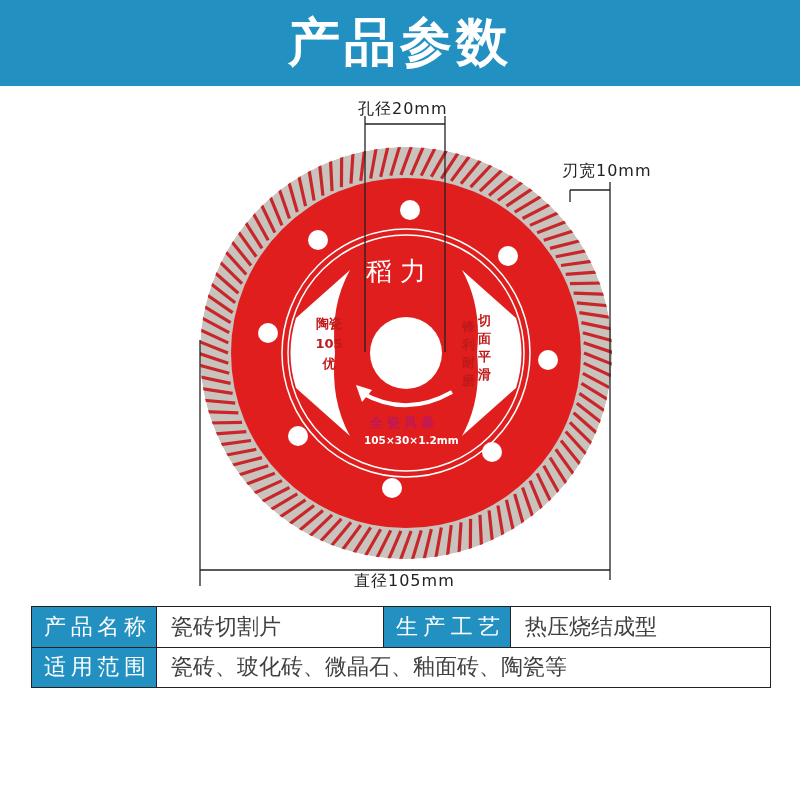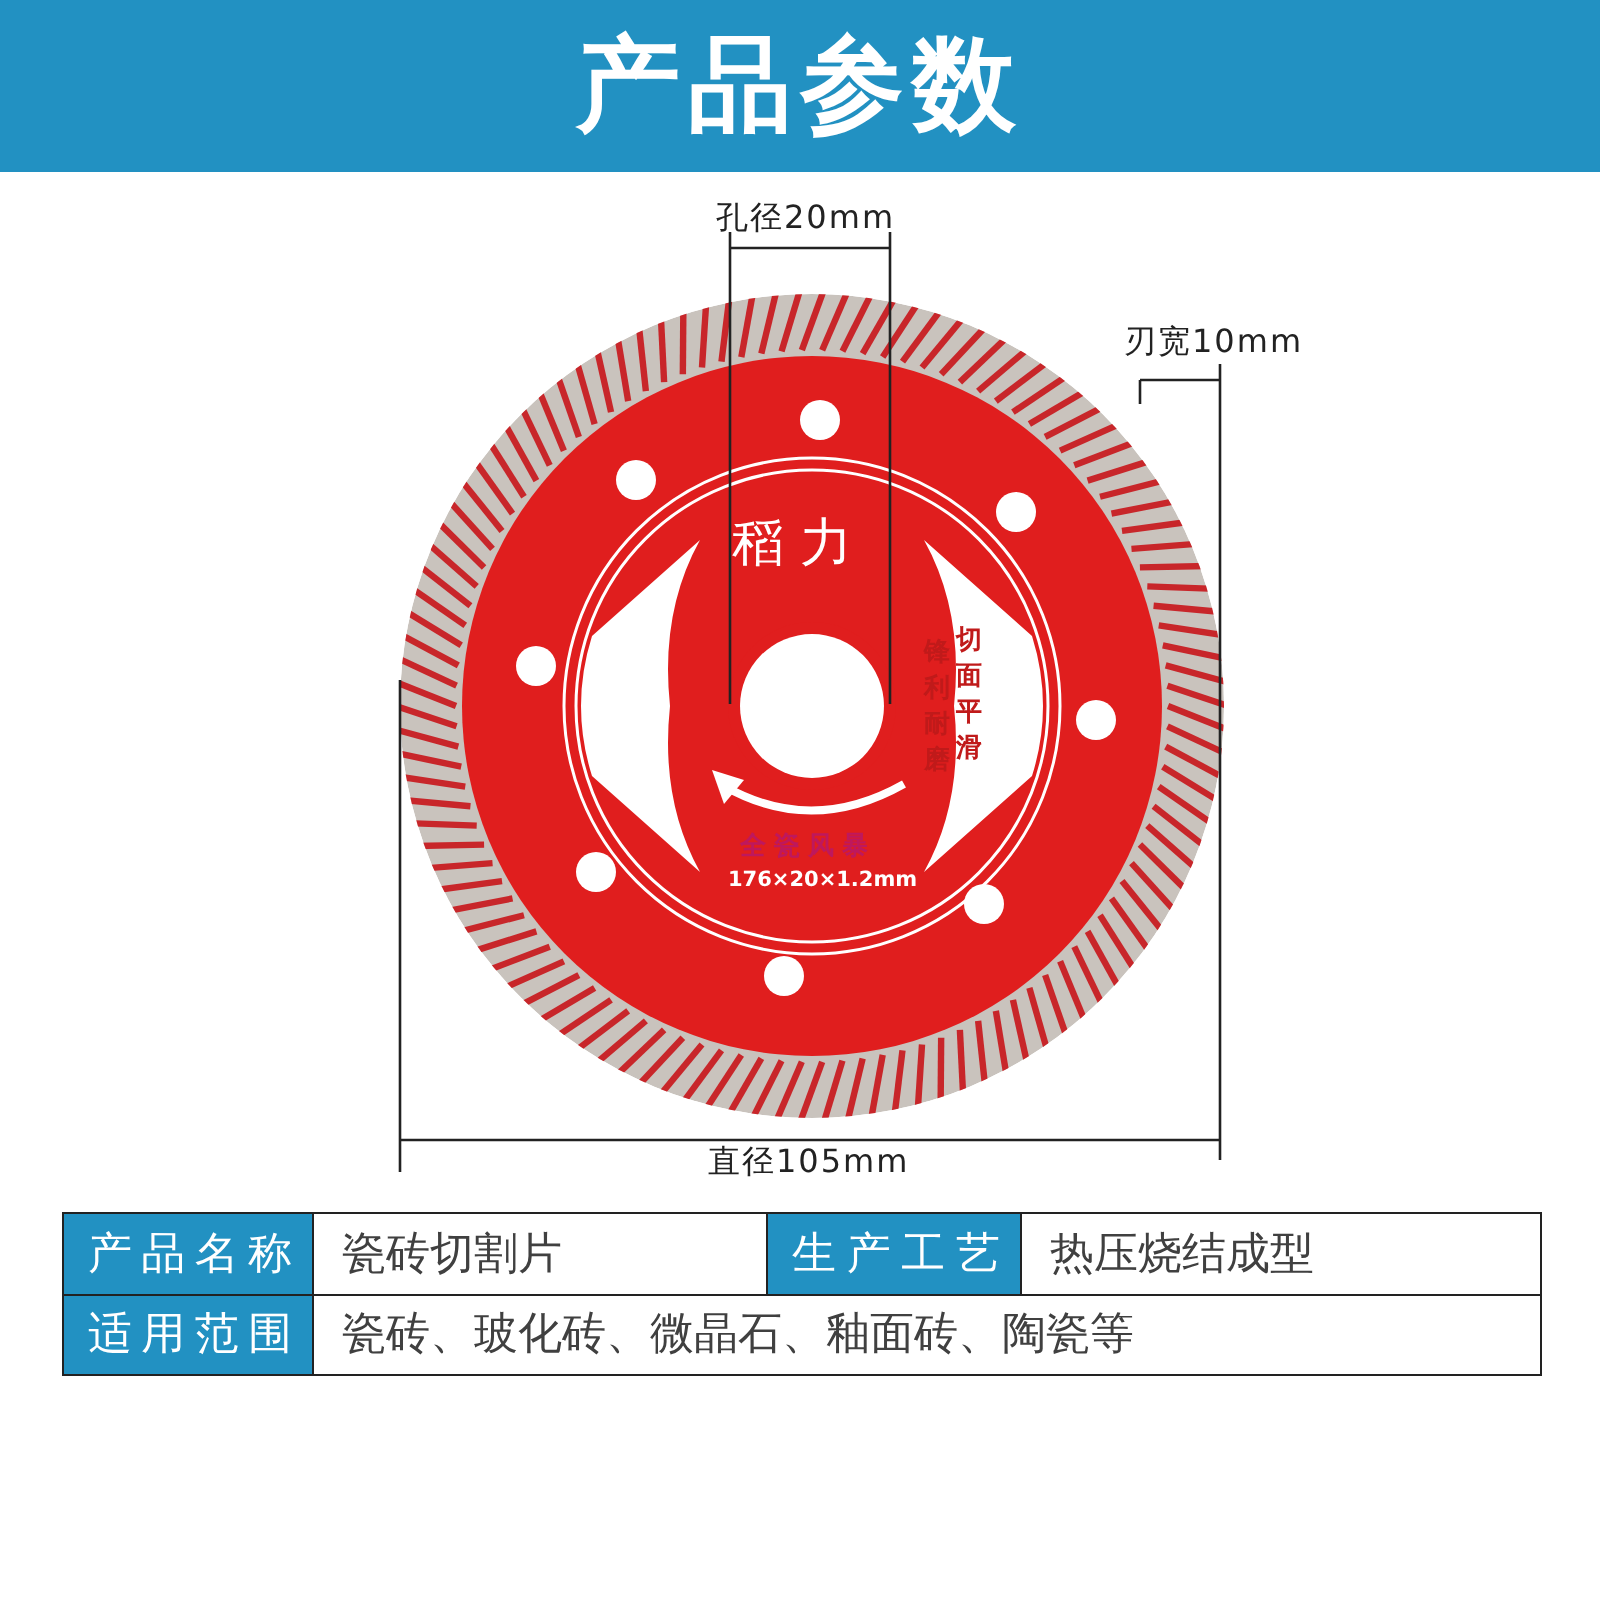--- a/index.html
+++ b/index.html
@@ -207,38 +207,43 @@
       <line x1="200" y1="570" x2="610" y2="570"></line>
     </g>
   </svg>
 
   <div class="dim-label" style="left:358px; top:13px;">孔径20mm</div>
   <div class="dim-label" style="left:538px; top:75px;margin-left:24px;">刃宽10mm</div>
   <div class="dim-label" style="left:354px; top:485px;">直径105mm</div>
 
   <div style="position:absolute; left:366px; top:168px; font-size:26px; color:#ffffff; letter-spacing:8px;">稻力</div>
 
+  <div style="position:absolute; left:304px; top:228px; width:50px; text-align:center; color:#c01a1a; font-size:13px; font-weight:bold; line-height:20px;">
+    <div>陶瓷</div>
+    <div>105</div>
+    <div>优</div>
+  </div>
 
   <div style="position:absolute; left:462px; top:226px; display:flex; gap:3px; color:#c01a1a; font-size:13px; font-weight:bold; line-height:18px;">
     <div style="margin-top:6px;">
       <div>锋</div>
       <div>利</div>
       <div>耐</div>
       <div>磨</div>
     </div>
     <div>
       <div>切</div>
       <div>面</div>
       <div>平</div>
       <div>滑</div>
     </div>
   </div>
 
   <div style="position:absolute; left:370px; top:328px; color:#be185d; font-size:13px; font-weight:bold; letter-spacing:4px; font-family:'DejaVu Serif', serif;">全瓷风暴</div>
-  <div style="position:absolute; left:364px; top:348px; color:#ffffff; font-size:10.5px; font-weight:bold;">176×20×1.2mm</div>
+  <div style="position:absolute; left:364px; top:348px; color:#ffffff; font-size:10.5px; font-weight:bold;">105×30×1.2mm</div>
 </div>
 
 <table class="spec-table">
   <colgroup>
     <col style="width:125px">
       <col style="width:227px">
       <col style="width:127px">
       <col style="width:260px">
   </colgroup>
   <tbody>

